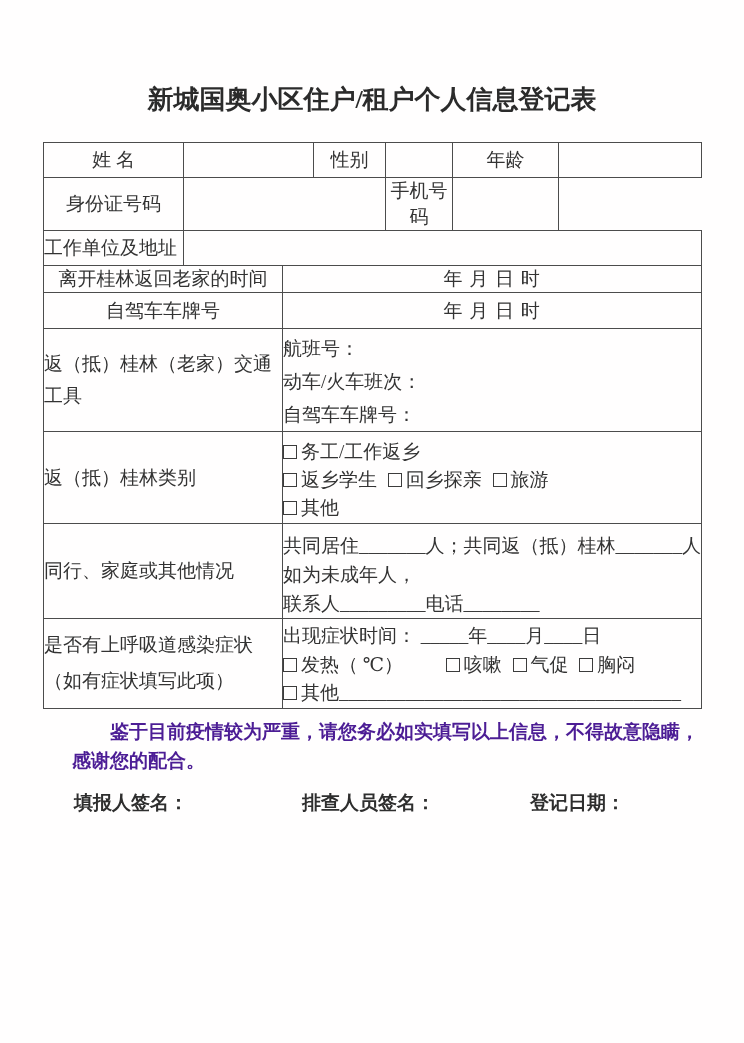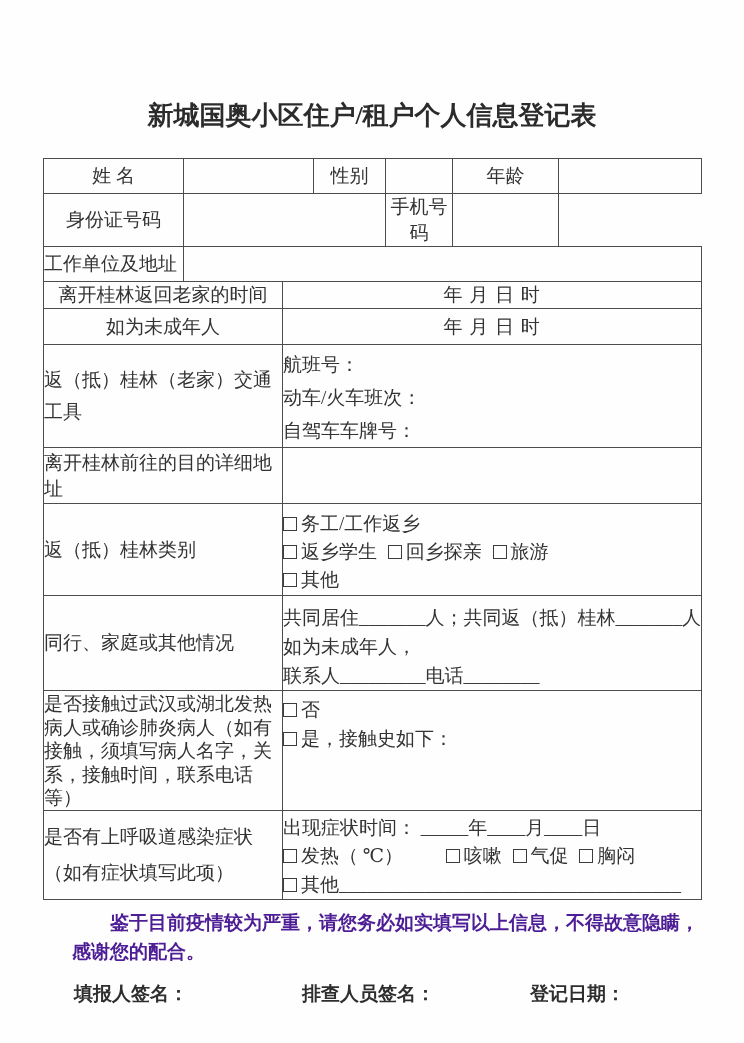--- a/index.html
+++ b/index.html
@@ -5,21 +5,21 @@
   html, body { margin: 0; padding: 0; background: #ffffff; }
   .page {
     position: relative;
     width: 744px; height: 1043px;
     background: #fffefe;
     font-family: "Liberation Serif", "DejaVu Serif", serif;
     color: #303030;
     overflow: hidden;
   }
   .title {
-    margin: 16px; padding-top: 82px;
+    margin: 0; padding-top: 82px;
     text-align: center;
     font-size: 26px; font-weight: bold;
     color: #2b2b2b;
   }
   table.form {
     margin: 25px 0 0 43px;
     border-collapse: collapse;
     table-layout: fixed;
     width: 658px;
     font-size: 19px;
@@ -122,37 +122,33 @@
       <td class="lblL">工作单位及地址</td>
       <td class="blank" colspan="6"></td>
     </tr>
 
     <tr class="r5">
       <td class="lbl" colspan="2">离开桂林返回老家的时间</td>
       <td class="val ymd" colspan="5">年 月 日 时</td>
     </tr>
 
     <tr class="r6">
-      <td class="lbl" colspan="2">如为未成年人</td>
+      <td class="lbl" colspan="2">自驾车车牌号</td>
       <td class="val ymd" colspan="5">年 月 日 时</td>
     </tr>
 
     <tr class="r7">
       <td class="lblL" colspan="2">返（抵）桂林（老家）交通工具</td>
       <td class="cont lh33" colspan="5">
         <div>航班号：</div>
         <div>动车/火车班次：</div>
         <div>自驾车车牌号：</div>
       </td>
     </tr>
 
-    <tr class="r8">
-      <td class="lblL" colspan="2">离开桂林前往的目的详细地址</td>
-      <td class="blank" colspan="5"></td>
-    </tr>
 
     <tr class="r9">
       <td class="lblL" colspan="2">返（抵）桂林类别</td>
       <td class="cont" colspan="5">
         <div class="line">
           <span class="opt"><span class="cb"></span><span>务工/工作返乡</span></span>
         </div>
         <div class="line">
           <span class="opt"><span class="cb"></span><span>返乡学生</span></span>
           <span class="opt"><span class="cb"></span><span>回乡探亲</span></span>
@@ -166,33 +162,20 @@
 
     <tr class="r10">
       <td class="lblL" colspan="2">同行、家庭或其他情况</td>
       <td class="cont" colspan="5">
         <div class="line">共同居住_______人；共同返（抵）桂林_______人</div>
         <div class="line">如为未成年人，</div>
         <div class="line">联系人_________电话________</div>
       </td>
     </tr>
 
-    <tr class="r11">
-      <td class="lblL" colspan="2">
-        <span>是否接触过武汉或湖北发热病人或确诊肺炎病人</span><span>（如有接触，须填写病人名字，关系，接触时间，联系电话等）</span>
-      </td>
-      <td class="cont" colspan="5">
-        <div class="line">
-          <span class="opt"><span class="cb"></span><span>否</span></span>
-        </div>
-        <div class="line">
-          <span class="opt"><span class="cb"></span><span>是，接触史如下：</span></span>
-        </div>
-      </td>
-    </tr>
 
     <tr class="r12">
       <td class="lblL" colspan="2">
         <div>是否有上呼吸道感染症状</div>
         <div>（如有症状填写此项）</div>
       </td>
       <td class="cont" colspan="5">
         <div class="line">出现症状时间： _____年____月____日</div>
         <div class="line">
           <span class="opt"><span class="cb"></span><span>发热（   ℃）</span></span>

